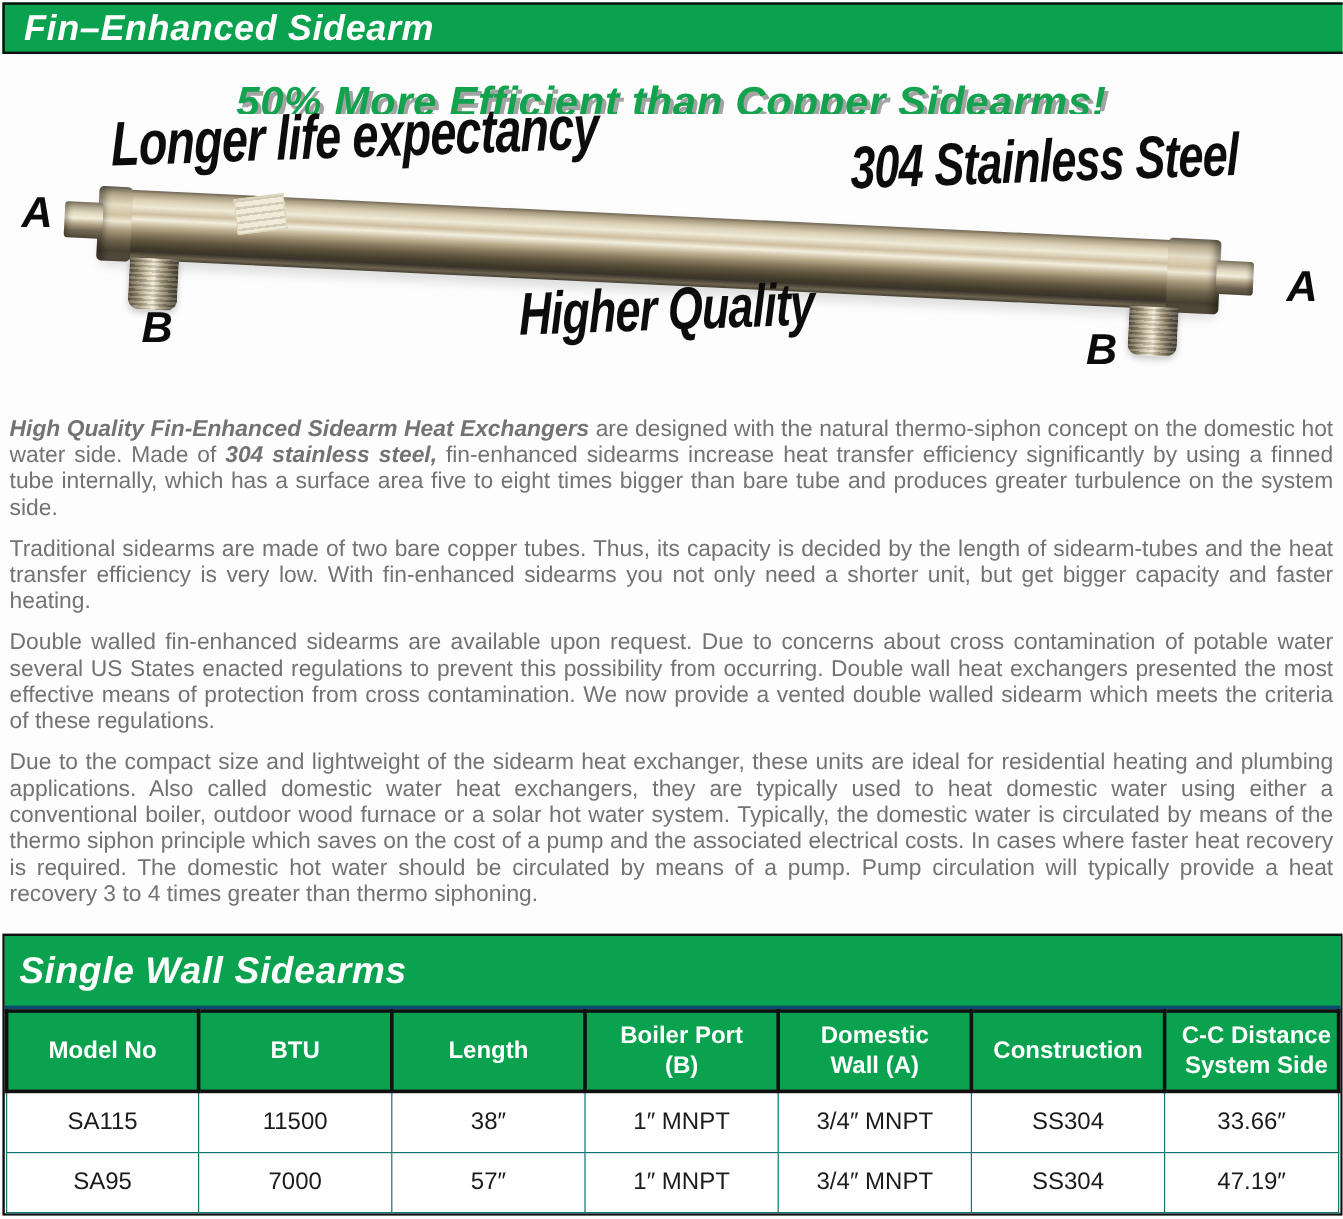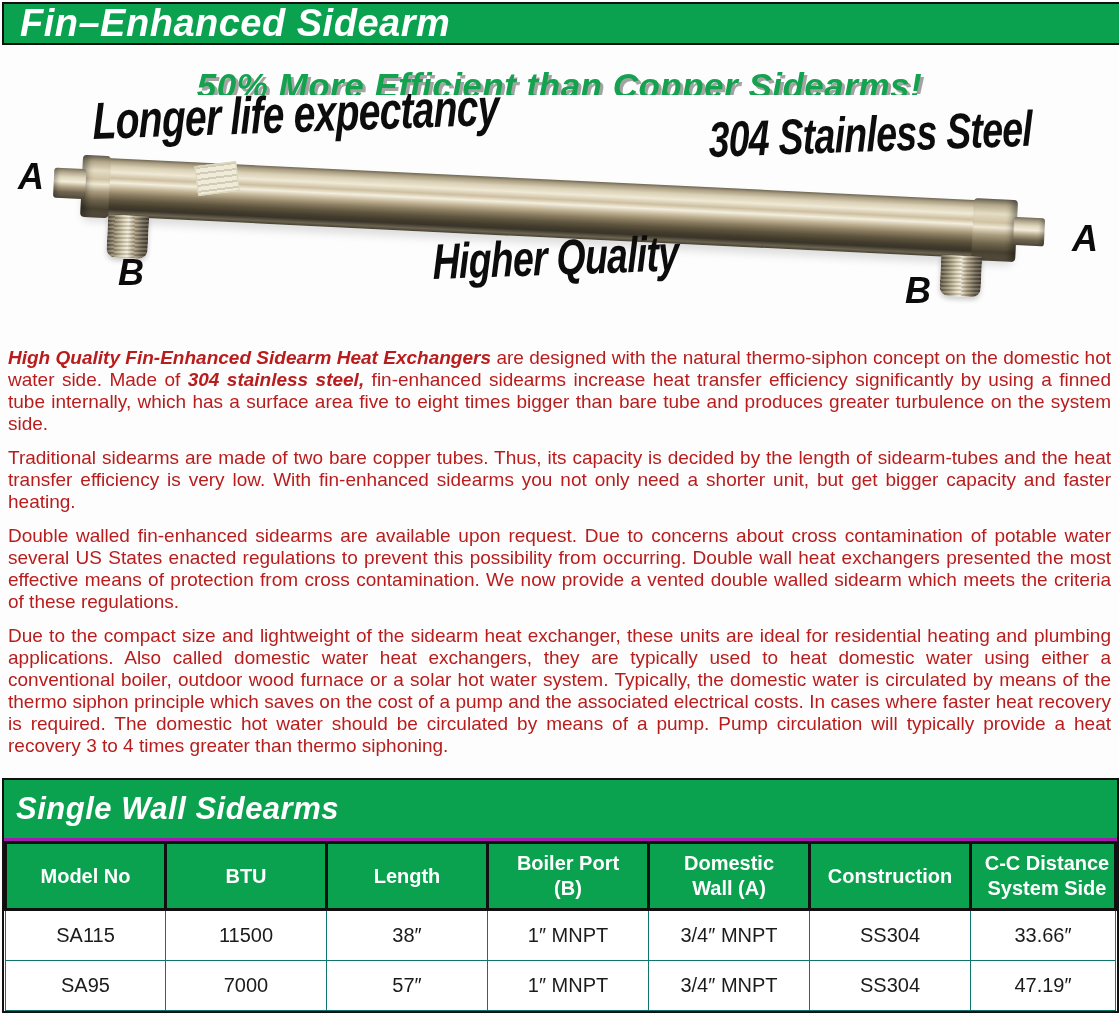--- a/index.html
+++ b/index.html
@@ -8,21 +8,21 @@
     background:#fdfdfd;font-family:"Liberation Sans",sans-serif;
   }
 
   
   .top-bar{
     position:absolute;top:2px;left:2px;width:1109px;height:39px;
     background:#0ba24f;border:2px solid #101010;
     display:flex;align-items:center;padding-left:16px;
   }
   .top-bar .title{
-    color:#ffffff;font-weight:bold;font-style:italic;font-size:38px;letter-spacing:.5px;
+    color:#ffffff;font-weight:bold;font-style:italic;font-size:30px;letter-spacing:.5px;
   }
 
   
   .tagline{
     position:absolute;top:66px;left:0;width:100%;text-align:center;
     font-size:35px;font-weight:bold;font-style:italic;color:#13a24e;
     text-shadow:3px 3px 0 #a3a3a3;letter-spacing:.5px;white-space:nowrap;
   }
 
   
@@ -86,32 +86,32 @@
     position:absolute;font-size:36px;font-weight:bold;font-style:italic;color:#0b0b0b;line-height:1;
   }
   .plabel.a-left{left:18px;top:64px;}
   .plabel.b-left{left:118px;top:160px;}
   .plabel.a-right{left:1072px;top:126px;}
   .plabel.b-right{left:905px;top:178px;}
 
   
   .copy{
     position:absolute;top:347px;left:8px;width:1103px;height:428px;overflow:hidden;
-    font-size:19px;line-height:22px;text-align:justify;color:#b91c1c;
+    font-size:19px;line-height:22px;text-align:justify;color:#737373;
   }
   .copy p{margin:0 0 12px 0;}
   .lede{font-weight:bold;font-style:italic;}
 
   
   .table-wrap{
     position:absolute;top:778px;left:2px;width:1113px;
     border:2px solid #101010;background:#ffffff;
   }
   .section-bar{
-    height:58px;background:#0ba24f;border-bottom:3px solid #a21caf;
+    height:58px;background:#0ba24f;border-bottom:3px solid #0c4a6e;
     display:flex;align-items:center;padding-left:12px;
   }
   .section-bar .stitle{color:#ffffff;font-weight:bold;font-style:italic;font-size:31px;letter-spacing:.5px;}
   table{border-collapse:collapse;width:100%;table-layout:fixed;}
   th{
     background:#0ba24f;color:#ffffff;font-weight:bold;font-size:20px;
     height:64px;border:3px solid #101010;white-space:pre-line;
     text-align:center;vertical-align:middle;line-height:25px;padding:0;
   }
   th.last{text-align:center;padding-left:8px;}

